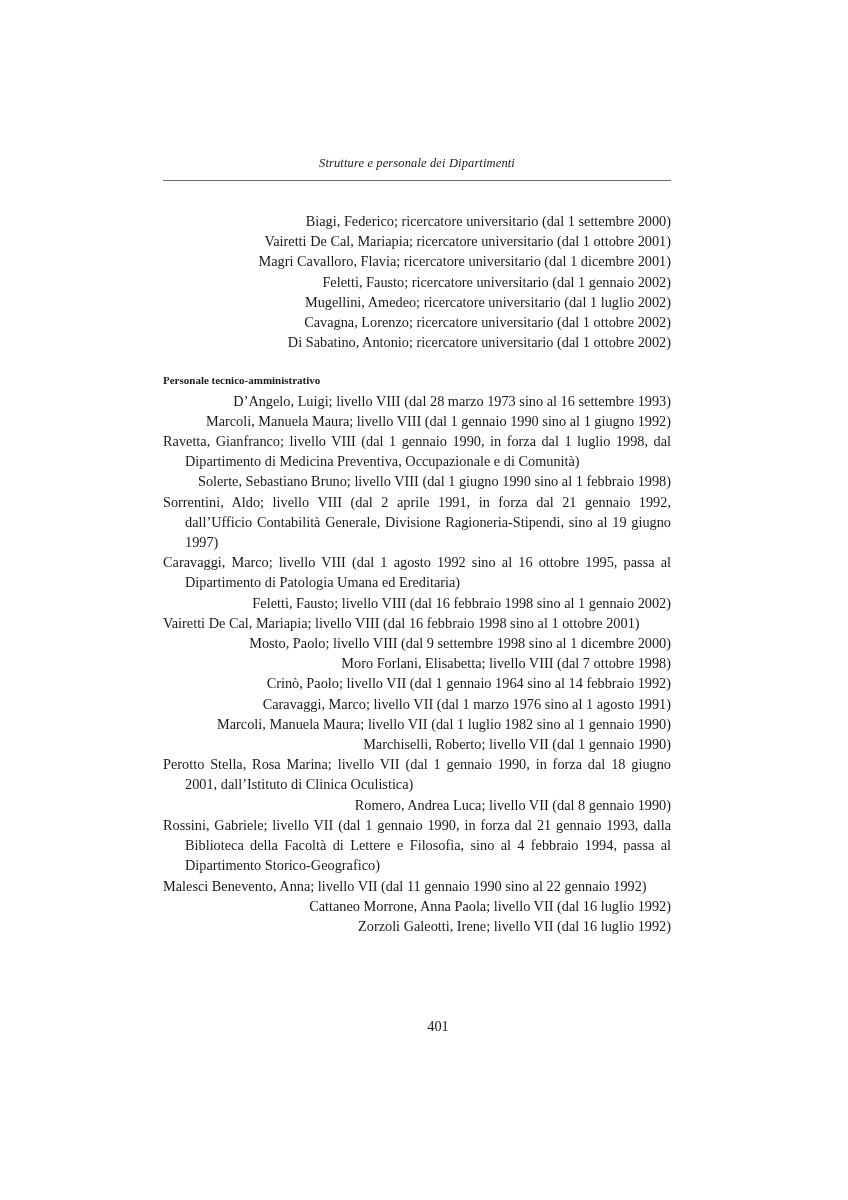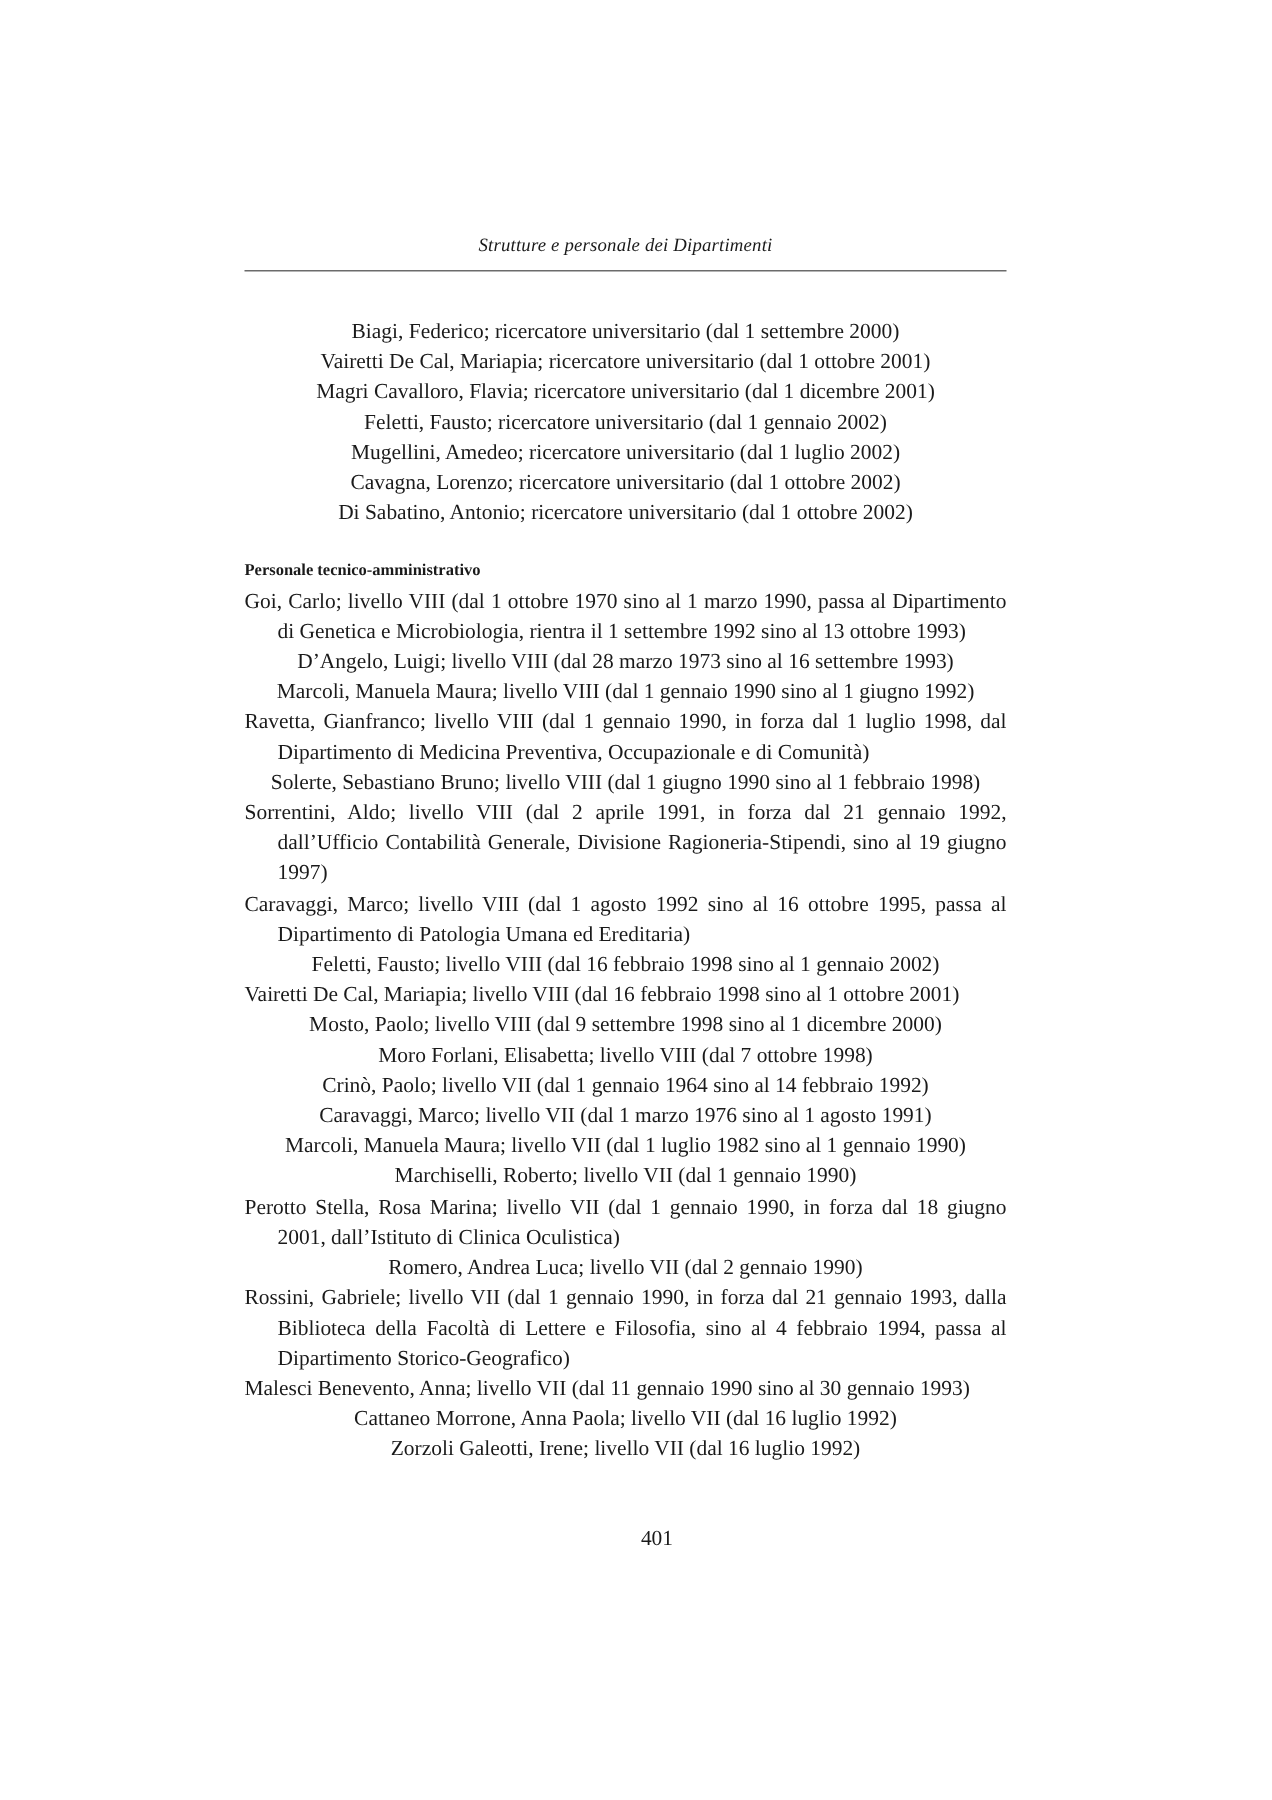--- a/index.html
+++ b/index.html
@@ -42,21 +42,21 @@
   .body-block {
     margin-top: 30px;
   }
   p.entry {
     margin: 0;
     font-size: 14.3px;
     line-height: 20.2px;
     text-indent: 0;
     padding-left: 22px;
     text-indent: -22px;
-    text-align: center;
+    text-align: right;
   }
   p.entry.justify {
     text-align: justify;
   }
   h2.section-title {
     margin: 18px 0 0 0;
     font-size: 11px;
     line-height: 20.2px;
     font-weight: bold;
   }
@@ -87,39 +87,38 @@
         <p class="entry">Magri Cavalloro, Flavia; ricercatore universitario (dal 1 dicembre 2001)</p>
         <p class="entry">Feletti, Fausto; ricercatore universitario (dal 1 gennaio 2002)</p>
         <p class="entry">Mugellini, Amedeo; ricercatore universitario (dal 1 luglio 2002)</p>
         <p class="entry">Cavagna, Lorenzo; ricercatore universitario (dal 1 ottobre 2002)</p>
         <p class="entry">Di Sabatino, Antonio; ricercatore universitario (dal 1 ottobre 2002)</p>
       </div>
 
       <h2 class="section-title">Personale tecnico-amministrativo</h2>
 
       <div>
-        <p class="entry justify">Goi, Carlo; livello VIII (dal 1 ottobre 1970 sino al 1 marzo 1990, passa al Dipartimento di Genetica e Microbiologia, rientra il 1 settembre 1992 sino al 13 ottobre 1993)</p>
         <p class="entry">D’Angelo, Luigi; livello VIII (dal 28 marzo 1973 sino al 16 settembre 1993)</p>
         <p class="entry">Marcoli, Manuela Maura; livello VIII (dal 1 gennaio 1990 sino al 1 giugno 1992)</p>
         <p class="entry justify">Ravetta, Gianfranco; livello VIII (dal 1 gennaio 1990, in forza dal 1 luglio 1998, dal Dipartimento di Medicina Preventiva, Occupazionale e di Comunità)</p>
         <p class="entry">Solerte, Sebastiano Bruno; livello VIII (dal 1 giugno 1990 sino al 1 febbraio 1998)</p>
         <p class="entry justify">Sorrentini, Aldo; livello VIII (dal 2 aprile 1991, in forza dal 21 gennaio 1992, dall’Ufficio Contabilità Generale, Divisione Ragioneria-Stipendi, sino al 19 giugno 1997)</p>
         <p class="entry justify">Caravaggi, Marco; livello VIII (dal 1 agosto 1992 sino al 16 ottobre 1995, passa al Dipartimento di Patologia Umana ed Ereditaria)</p>
         <p class="entry">Feletti, Fausto; livello VIII (dal 16 febbraio 1998 sino al 1 gennaio 2002)</p>
         <p class="entry justify">Vairetti De Cal, Mariapia; livello VIII (dal 16 febbraio 1998 sino al 1 ottobre 2001)</p>
         <p class="entry">Mosto, Paolo; livello VIII (dal 9 settembre 1998 sino al 1 dicembre 2000)</p>
         <p class="entry">Moro Forlani, Elisabetta; livello VIII (dal 7 ottobre 1998)</p>
         <p class="entry">Crinò, Paolo; livello VII (dal 1 gennaio 1964 sino al 14 febbraio 1992)</p>
         <p class="entry">Caravaggi, Marco; livello VII (dal 1 marzo 1976 sino al 1 agosto 1991)</p>
         <p class="entry">Marcoli, Manuela Maura; livello VII (dal 1 luglio 1982 sino al 1 gennaio 1990)</p>
         <p class="entry">Marchiselli, Roberto; livello VII (dal 1 gennaio 1990)</p>
         <p class="entry justify">Perotto Stella, Rosa Marina; livello VII (dal 1 gennaio 1990, in forza dal 18 giugno 2001, dall’Istituto di Clinica Oculistica)</p>
-        <p class="entry">Romero, Andrea Luca; livello VII (dal 2 gennaio 1990)</p>
+        <p class="entry">Romero, Andrea Luca; livello VII (dal 8 gennaio 1990)</p>
         <p class="entry justify">Rossini, Gabriele; livello VII (dal 1 gennaio 1990, in forza dal 21 gennaio 1993, dalla Biblioteca della Facoltà di Lettere e Filosofia, sino al 4 febbraio 1994, passa al Dipartimento Storico-Geografico)</p>
-        <p class="entry justify">Malesci Benevento, Anna; livello VII (dal 11 gennaio 1990 sino al 30 gennaio 1993)</p>
+        <p class="entry justify">Malesci Benevento, Anna; livello VII (dal 11 gennaio 1990 sino al 22 gennaio 1992)</p>
         <p class="entry">Cattaneo Morrone, Anna Paola; livello VII (dal 16 luglio 1992)</p>
         <p class="entry">Zorzoli Galeotti, Irene; livello VII (dal 16 luglio 1992)</p>
       </div>
 
     </div>
   </div>
 
   <div class="folio">401</div>
 
 </div>

